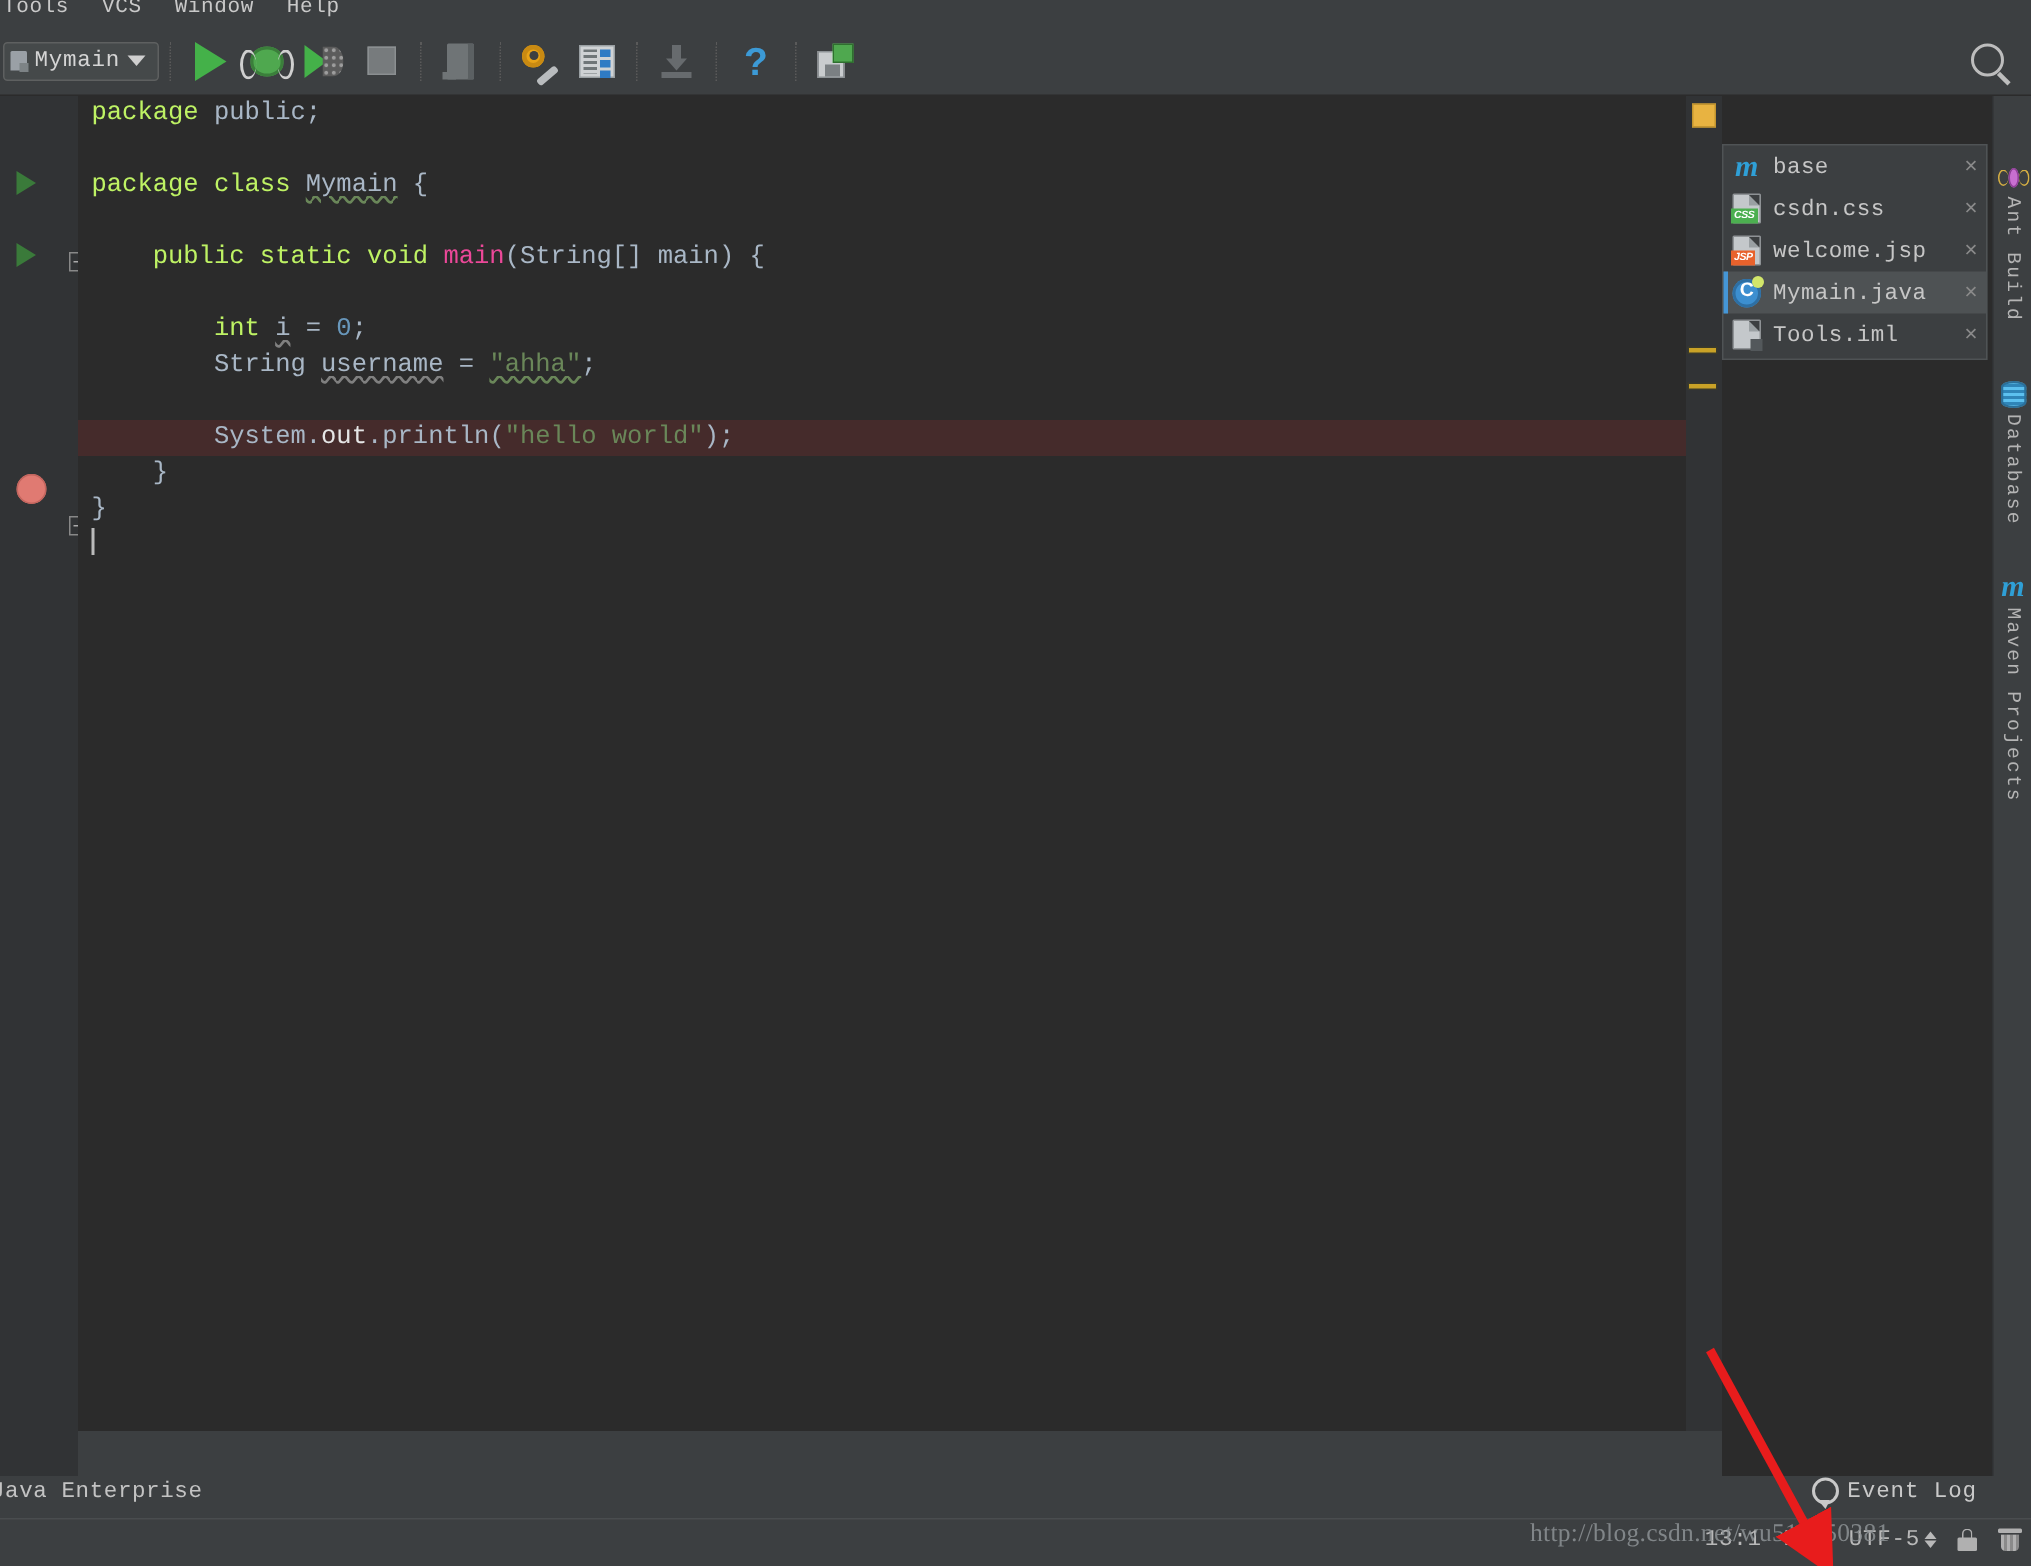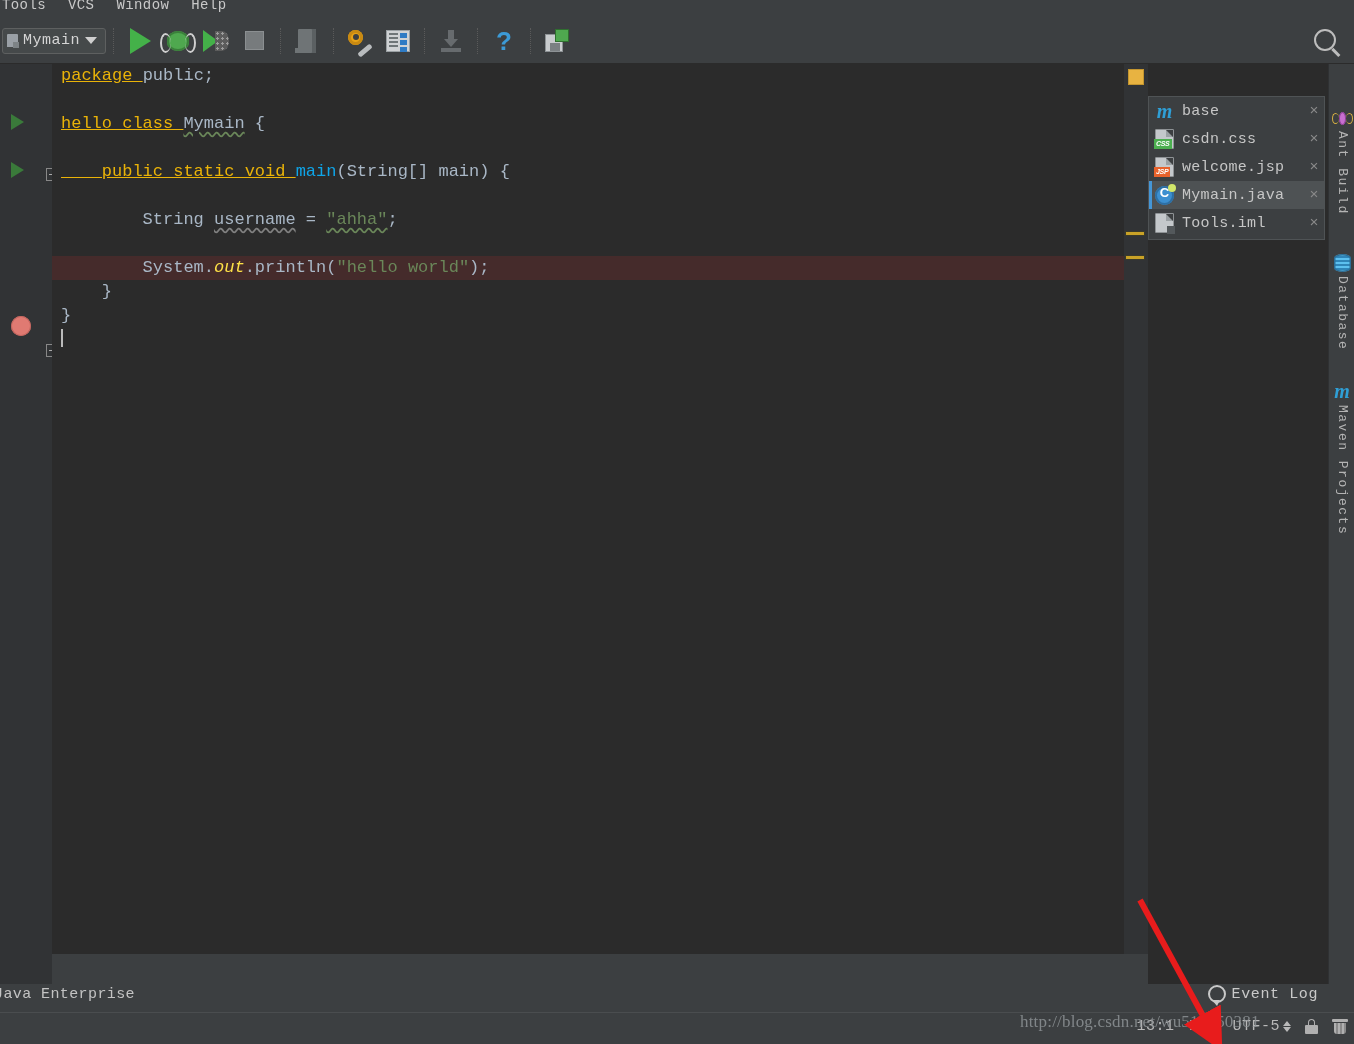--- a/index.html
+++ b/index.html
@@ -113,23 +113,23 @@
      display:flex;align-items:center;justify-content:center;}
 
   
   #editor-wrap{ position:absolute; left:0; top:64px; width:1354px; height:920px; background:#2b2b2b;}
   #gutter{ position:absolute;left:0;top:0;width:52px;height:920px;background:#313335;}
   #gutter-line{ position:absolute;left:52px;top:0;width:1px;height:920px;background:#555;}
   #code{ position:absolute;left:52px;top:0;width:1096px;height:890px;background:#2b2b2b;
      border-right:1px solid #4e5254; overflow:hidden;}
   .codeline{ height:24px; line-height:24px; font-size:17px; white-space:pre;
      padding-left:9px; letter-spacing:0px;}
-  .kw{color:#eab308;text-decoration:underline;} .str{color:#6a8759;} .num{color:#6897bb;}
-  .cls{color:#a9b7c6;} .fld{color:#fde047;font-style:italic;} .plain{color:#a9b7c6;}
-  .mname{color:#0ea5e9;}
+  .kw{color:#bef264;} .str{color:#6a8759;} .num{color:#6897bb;}
+  .cls{color:#a9b7c6;} .fld{color:#e5e5e5;} .plain{color:#a9b7c6;}
+  .mname{color:#ec4899;}
   .warnsquig{ text-decoration:underline wavy #6a8759; text-underline-offset:3px;}
   .greysquig{ text-decoration:underline wavy #808080; text-underline-offset:3px;}
   .bp-line{ background:#452b2b; }
   .caretline{ }
   .caret{ display:inline-block;width:2px;height:18px;background:#bbb;vertical-align:-3px;}
   
   .g-run{ position:absolute;left:11px;width:0;height:0;
      border-top:8px solid transparent;border-bottom:8px solid transparent;border-left:13px solid #3a7a3a;}
   .g-fold{ position:absolute;left:46px;width:13px;height:13px;border:1px solid #888;background:#313335;}
   .g-fold:after{content:"";position:absolute;left:2px;top:5px;width:7px;height:1px;background:#aaa;}
@@ -318,24 +318,25 @@
     <span class="g-run" style="top:98px"></span>
     <span class="g-fold" style="top:104px"></span>
     <span class="g-bp" style="top:252px"></span>
     <span class="g-fold" style="top:280px"></span>
   </div>
   <div id="gutter-line"></div>
 
   <div id="code">
     <div class="codeline"><span class="kw">package </span><span class="plain">public;</span></div>
     <div class="codeline"></div>
-    <div class="codeline"><span class="kw">hello class </span><span class="cls warnsquig">Mymain</span><span class="plain"> {</span></div>
+    <div class="codeline"><span class="kw">package class </span><span class="cls warnsquig">Mymain</span><span class="plain"> {</span></div>
     <div class="codeline"></div>
     <div class="codeline"><span class="kw">    public static void </span><span class="mname">main</span><span class="plain">(String[] main) {</span></div>
     <div class="codeline"></div>
+    <div class="codeline"><span class="kw">        int </span><span class="plain greysquig">i</span><span class="plain"> = </span><span class="num">0</span><span class="plain">;</span></div>
     <div class="codeline"><span class="plain">        String </span><span class="plain greysquig">username</span><span class="plain"> = </span><span class="str warnsquig">"ahha"</span><span class="plain">;</span></div>
     <div class="codeline"></div>
     <div class="codeline bp-line"><span class="plain">        System.</span><span class="fld">out</span><span class="plain">.println(</span><span class="str">"hello world"</span><span class="plain">);</span></div>
     <div class="codeline"><span class="plain">    }</span></div>
     <div class="codeline"><span class="plain">}</span></div>
     <div class="codeline caretline"><span class="caret"></span></div>
   </div>
 
   <div id="markerbar">
     <span class="mk-warn"></span>

